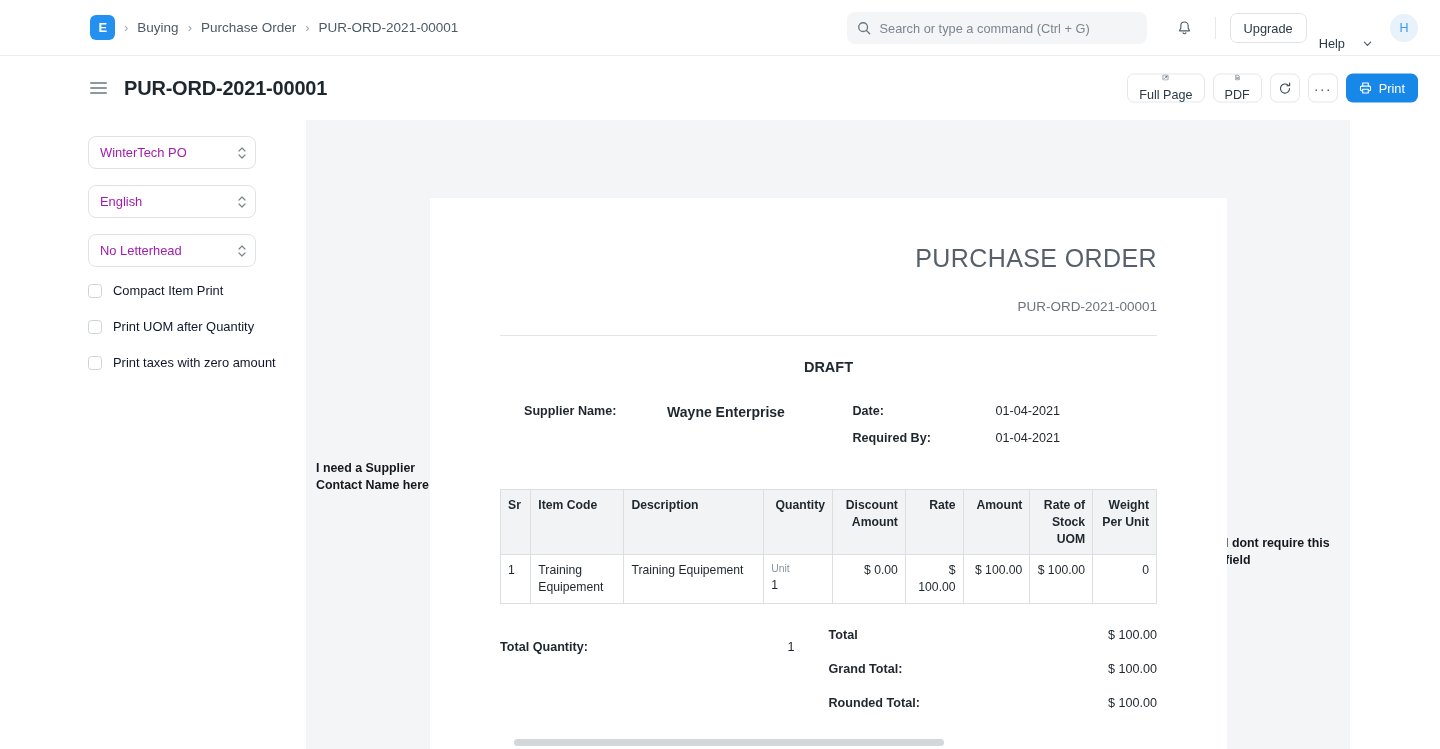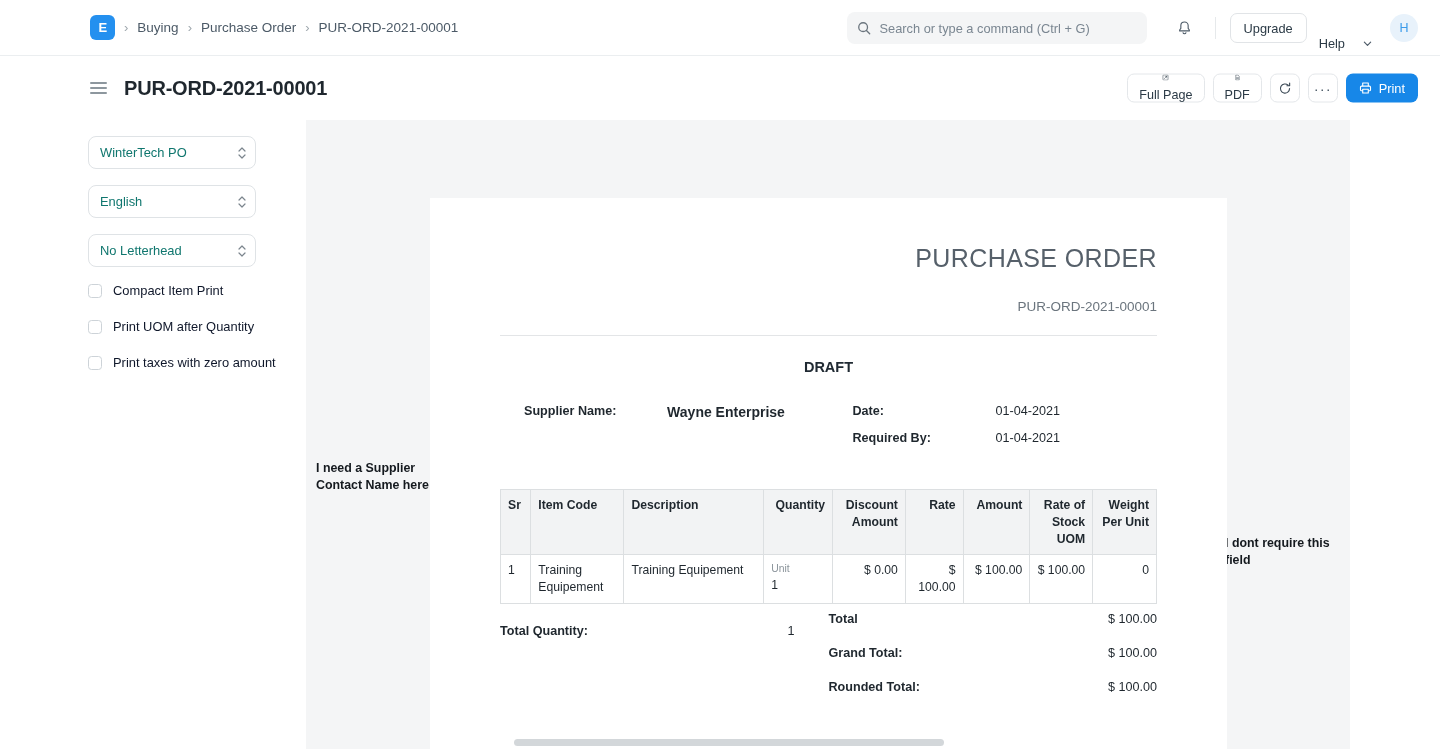--- a/index.html
+++ b/index.html
@@ -116,21 +116,21 @@
   .sidebar {
     width: 306px; padding: 16px 0 0 88px;
     background: #fff;
   }
   .sel {
     width: 168px; height: 33px; margin-bottom: 16px;
     border: 1px solid #dfe3e6; border-radius: 8px;
     background: #fff; display: flex; align-items: center;
     padding: 0 8px 0 11px; position: relative;
   }
-  .sel span { font-size: 12.9px; color: #0f766e; }
+  .sel span { font-size: 12.9px; color: #a21caf; }
   .sel .updown {
     position: absolute; right: 9px; top: 50%;
     transform: translateY(-50%);
     display: flex; flex-direction: column; gap: 2px;
     color: #7b858d;
   }
   .chk-row {
     display: flex; align-items: center; gap: 11px;
     margin-bottom: 21px;
   }
@@ -175,21 +175,21 @@
   .info-col { width: 50%; margin-left: 24px; }
   .info-row { display: flex; margin-bottom: 13px; }
   .info-row .k { width: 47%; font-weight: 700; }
   .info-row .v { font-weight: 700; font-size: 14px; }
   .info-row .v.plain { font-weight: 400; font-size: 12.6px; }
 
   
   table.items {
     width: 100%; border-collapse: collapse;
     font-size: 12.2px; color: #1f272e;
-    margin-bottom: 8px;
+    margin-bottom: 24px;
   }
   table.items th {
     background: #f2f3f4; border: 1px solid #dcdfe1;
     font-weight: 700; padding: 7px 7px;
     vertical-align: top; line-height: 1.38;
   }
   table.items td {
     border: 1px solid #dcdfe1; padding: 7px 7px;
     vertical-align: top; line-height: 1.38;
   }

